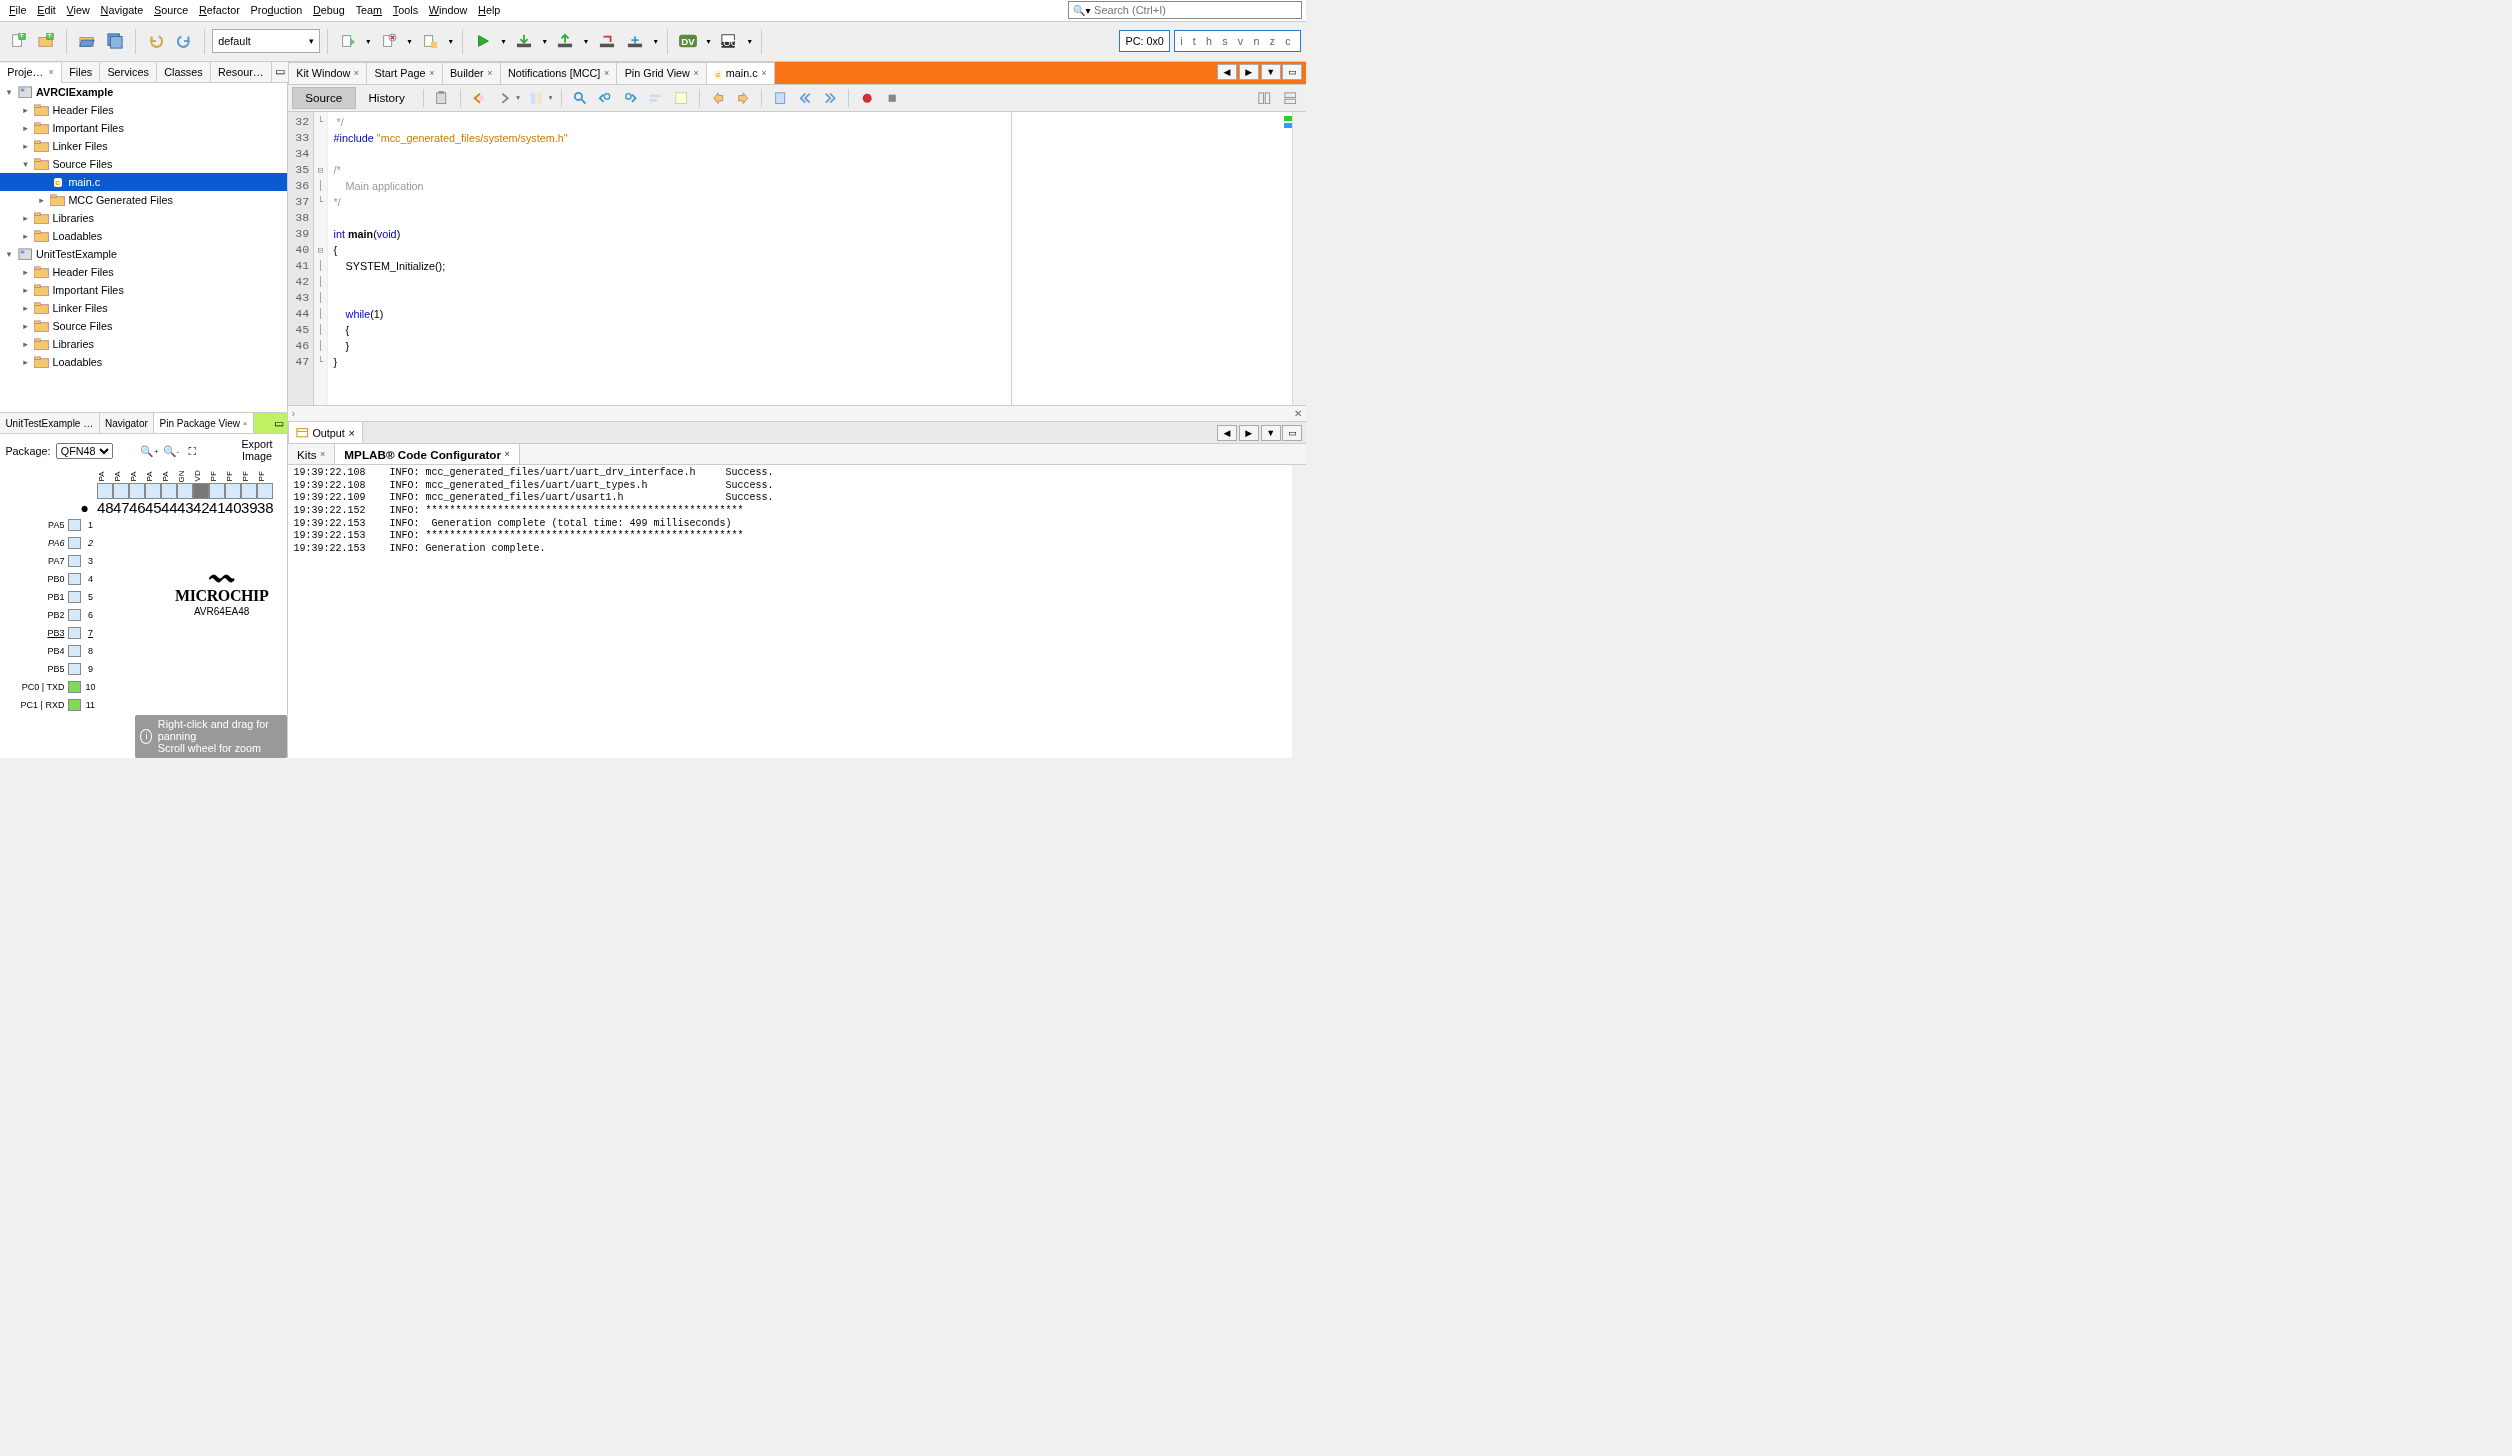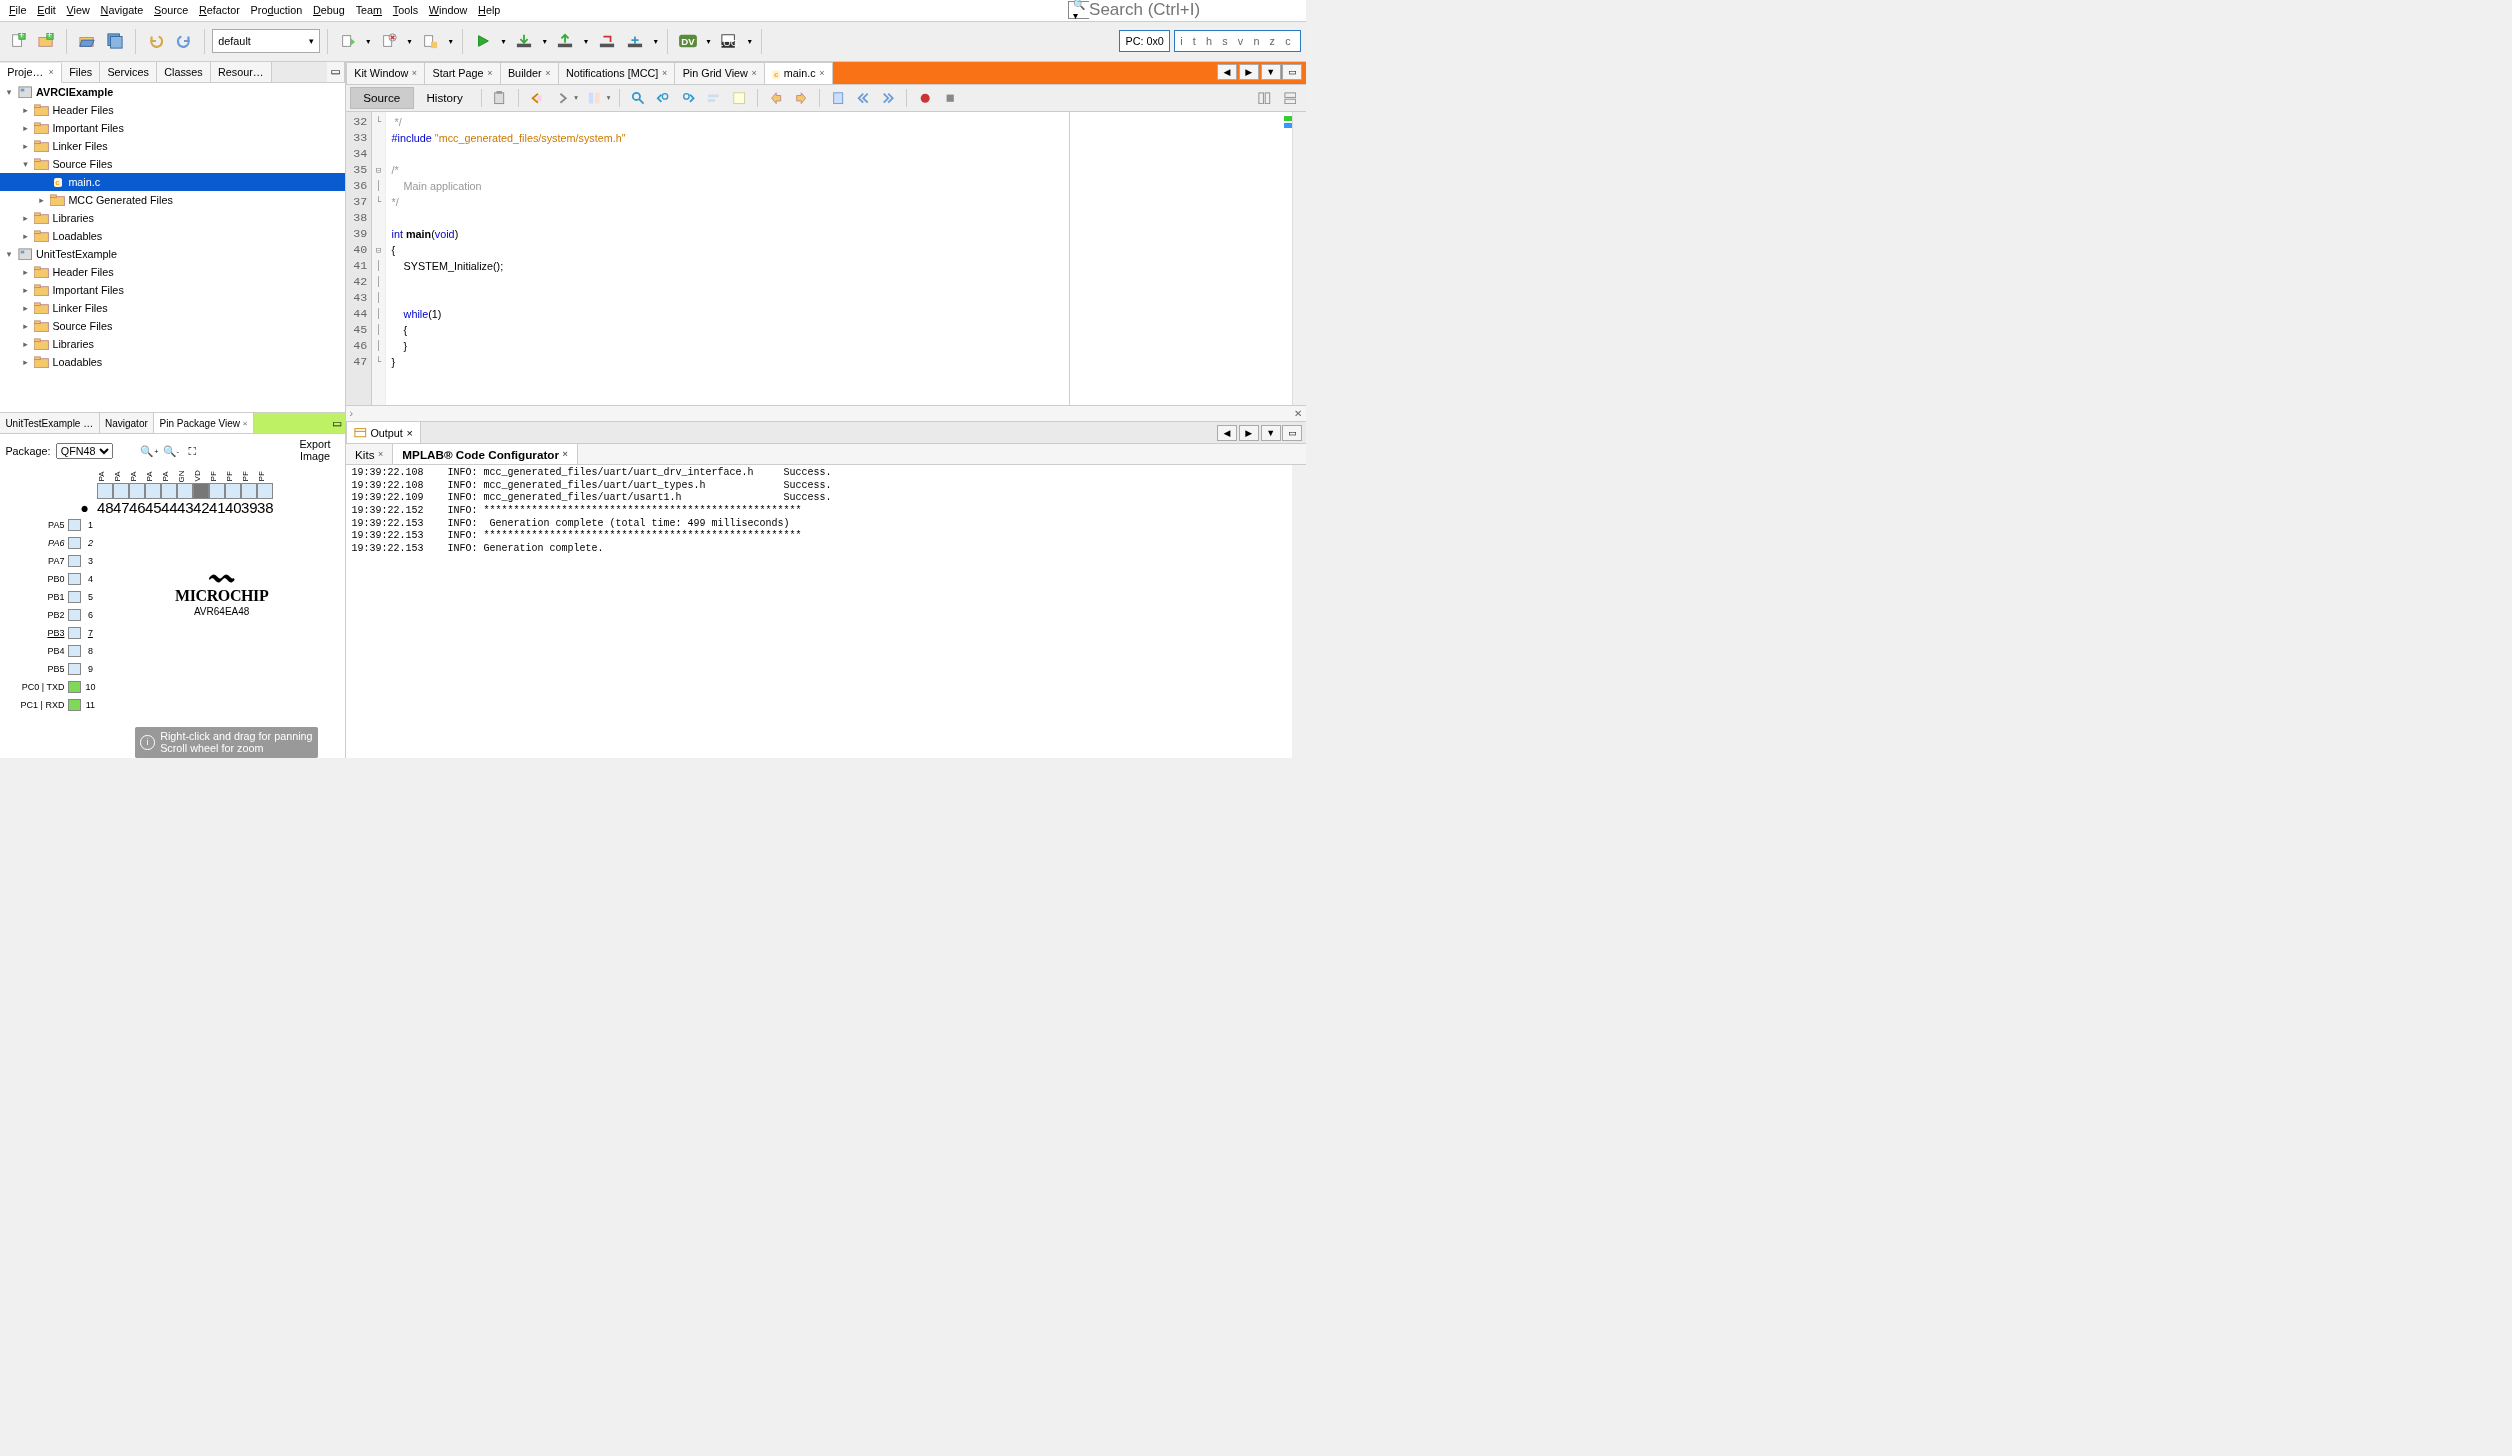--- a/index.html
+++ b/index.html
@@ -5,35 +5,35 @@
 * { margin: 0; padding: 0; box-sizing: border-box; font-family: "Segoe UI", Tahoma, sans-serif; font-size: 10.8px; }
 body { background: #f0f0f0; overflow: hidden; width: 1306px; height: 758px; display: flex; flex-direction: column; }
 
 
 .menubar { display: flex; align-items: center; background: #fff; border-bottom: 0.9px solid #ccc; height: 21.6px; padding: 0 3.6px; }
 .menubar .m { padding: 1.8px 5.4px; cursor: pointer; }
 .menubar .m u { text-decoration: underline; }
 .menubar .spacer { flex: 1; }
 .search-box { display: flex; align-items: center; border: 0.9px solid #888; padding: 0 3.6px; width: 234px; height: 18px; }
 .search-box .glass { margin-right: 3.6px; font-size: 10px; }
-.search-box input { border: none; outline: none; flex: 1; font-size: 17px; }
+.search-box input { border: none; outline: none; flex: 1; font-size: 11px; }
 
 
 .toolbar { display: flex; align-items: center; background: #efefef; border-bottom: 0.9px solid #ccc; height: 40px; padding: 0 5.4px; gap: 3.6px; }
 .toolbar .btn { width: 25px; height: 25px; display: flex; align-items: center; justify-content: center; border-radius: 2.7px; cursor: pointer; position: relative; }
 .toolbar .sep { width: 0.9px; height: 25px; background: #ccc; margin: 0 3.6px; }
 .toolbar .combo { height: 23.4px; border: 0.9px solid #aaa; background: #fff; padding: 0 5.4px; display: flex; align-items: center; min-width: 108px; }
 .toolbar .combo .arr { margin-left: auto; font-size: 9px; }
 .toolbar .drop { width: 9px; height: 25px; display: flex; align-items: center; justify-content: center; font-size: 8px; cursor: pointer; }
 .pc-box { border: 1.8px solid #2a7abf; padding: 1.8px 5.4px; height: 21.6px; display: flex; align-items: center; background: #fff; }
 .flags-box { border: 1.8px solid #2a7abf; padding: 1.8px 5.4px; height: 21.6px; display: flex; align-items: center; background: #fff; letter-spacing: 3.6px; color: #666; }
 
 
 .main { flex: 1; display: flex; overflow: hidden; }
-.left-col { width: 346px; display: flex; flex-direction: column; border-right: 0.9px solid #ccc; }
+.left-col { width: 288px; display: flex; flex-direction: column; border-right: 0.9px solid #ccc; }
 .right-col { flex: 1; display: flex; flex-direction: column; overflow: hidden; }
 
 
 .tabs-row { display: flex; align-items: center; background: #eaeaea; border-bottom: 0.9px solid #ccc; height: 21.6px; }
 .tabs-row .tab { padding: 1.8px 7.2px; border-right: 0.9px solid #ccc; background: #f5f5f5; display: flex; align-items: center; gap: 3.6px; height: 20px; }
 .tabs-row .tab.active { background: #fff; border-bottom: 0.9px solid #fff; position: relative; top: 0.9px; }
 .tabs-row .tab .x { font-size: 9px; margin-left: 1.8px; color: #666; cursor: pointer; }
 .tabs-row .filler { flex: 1; }
 
 

